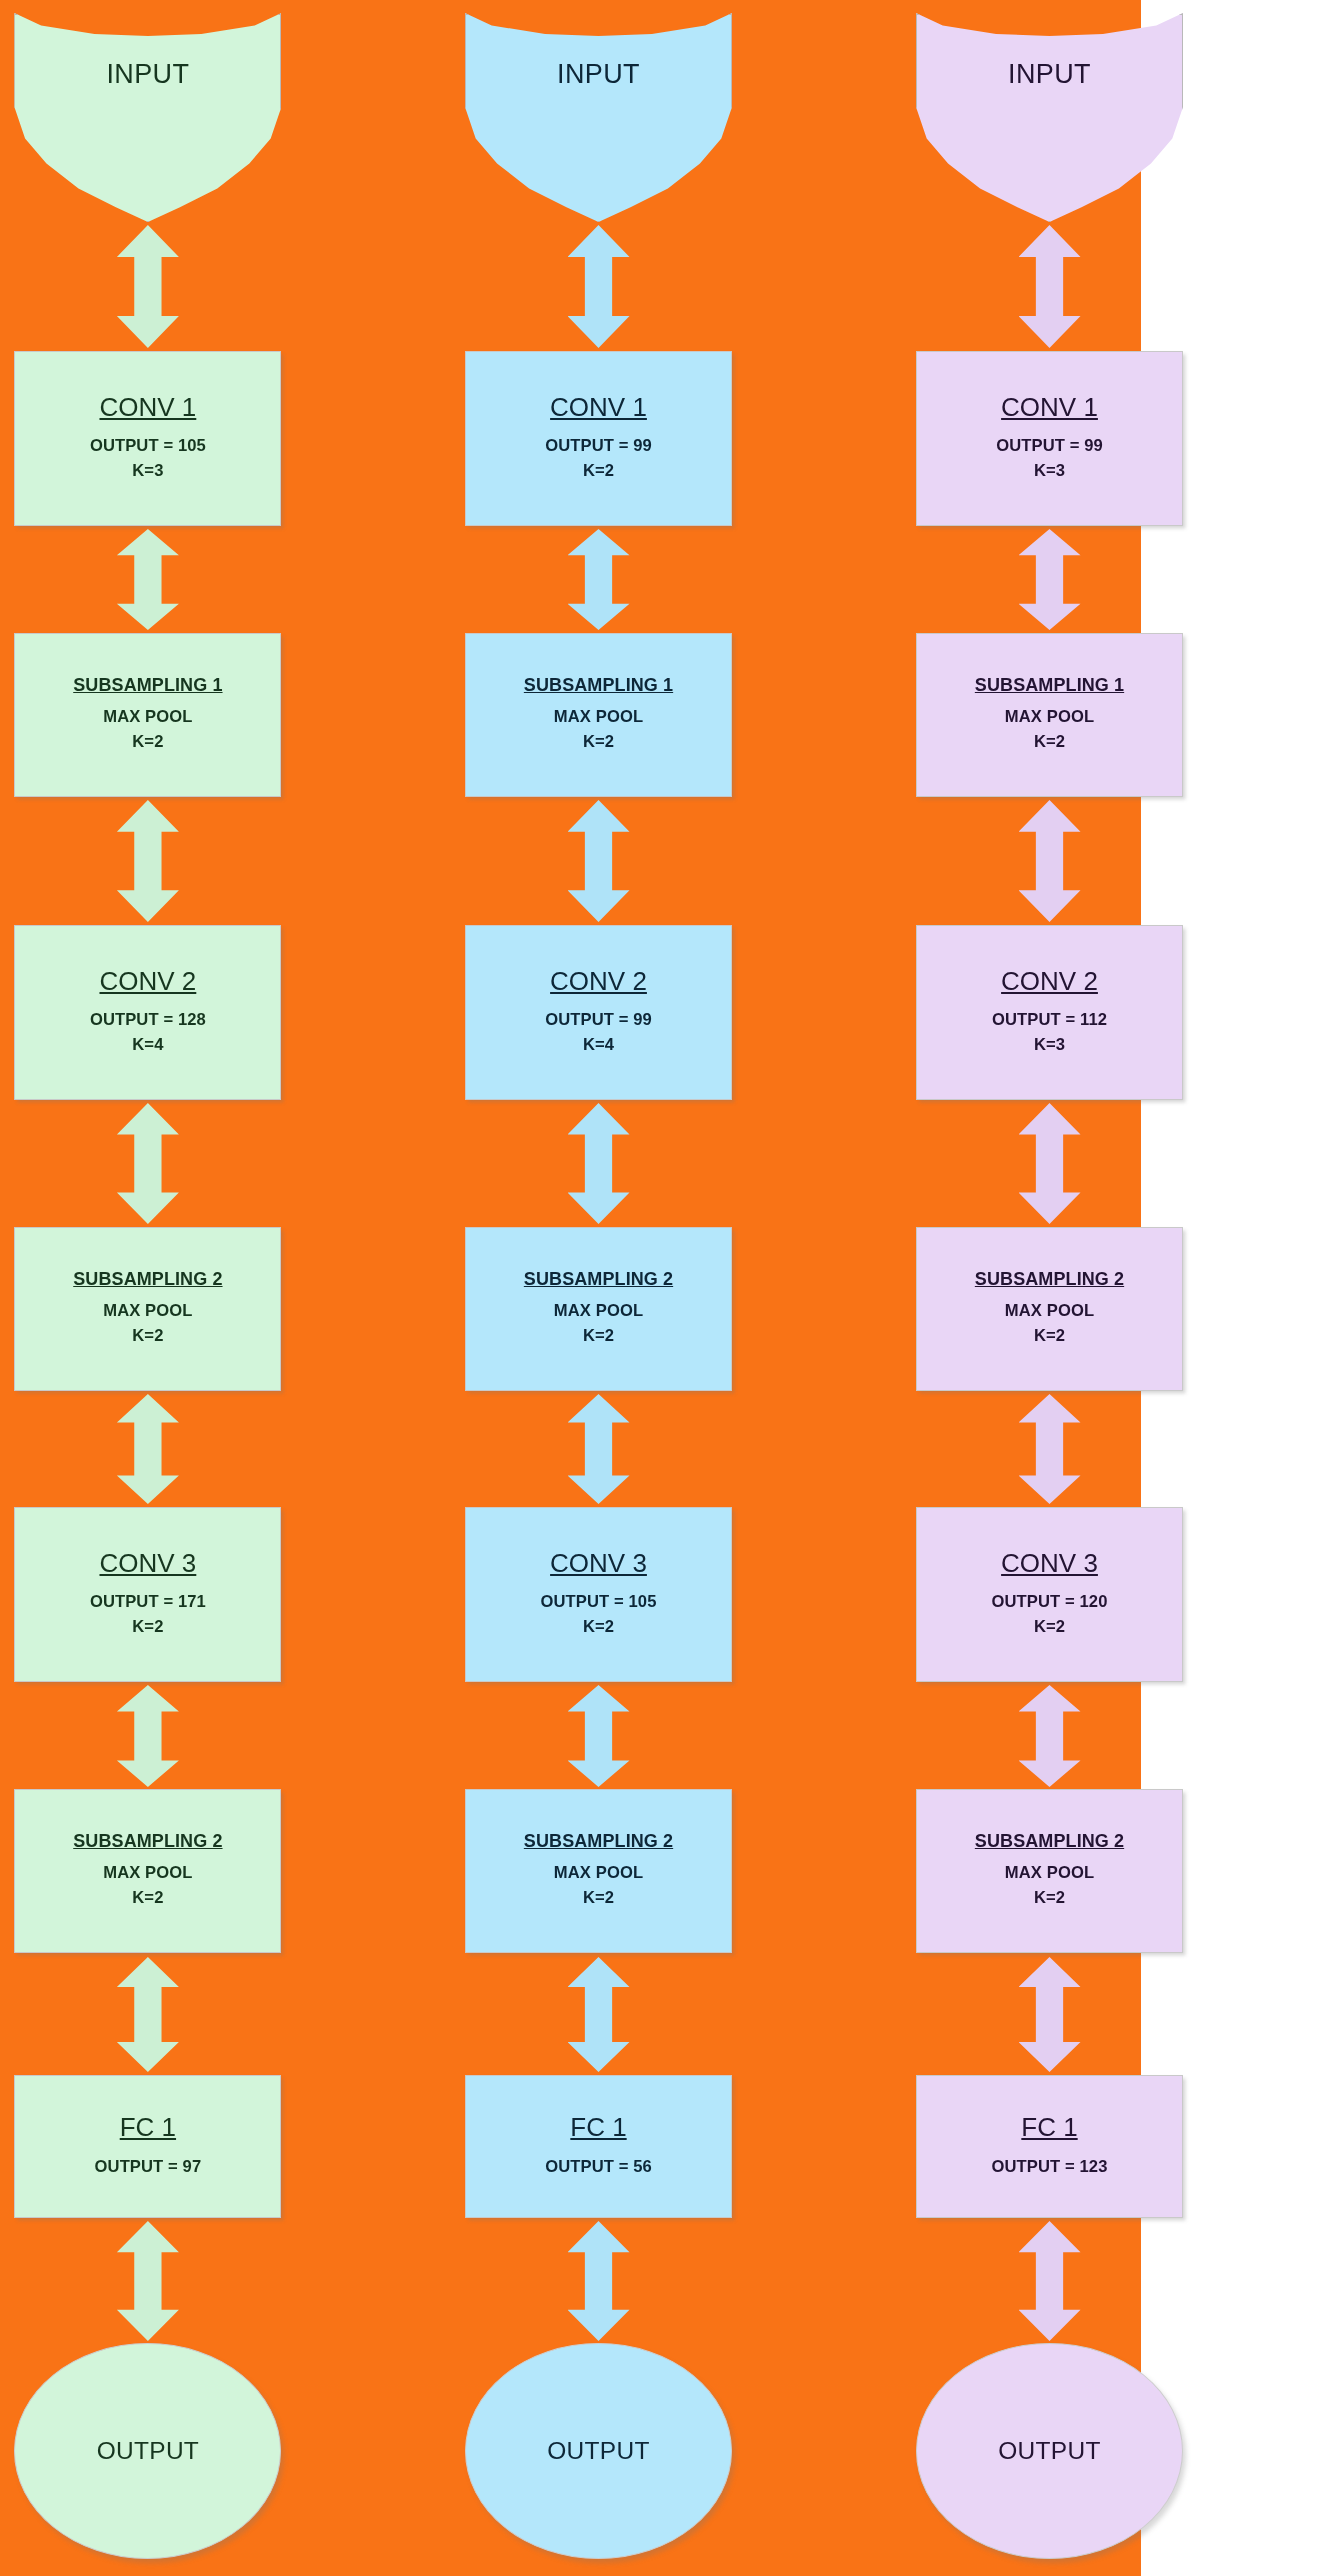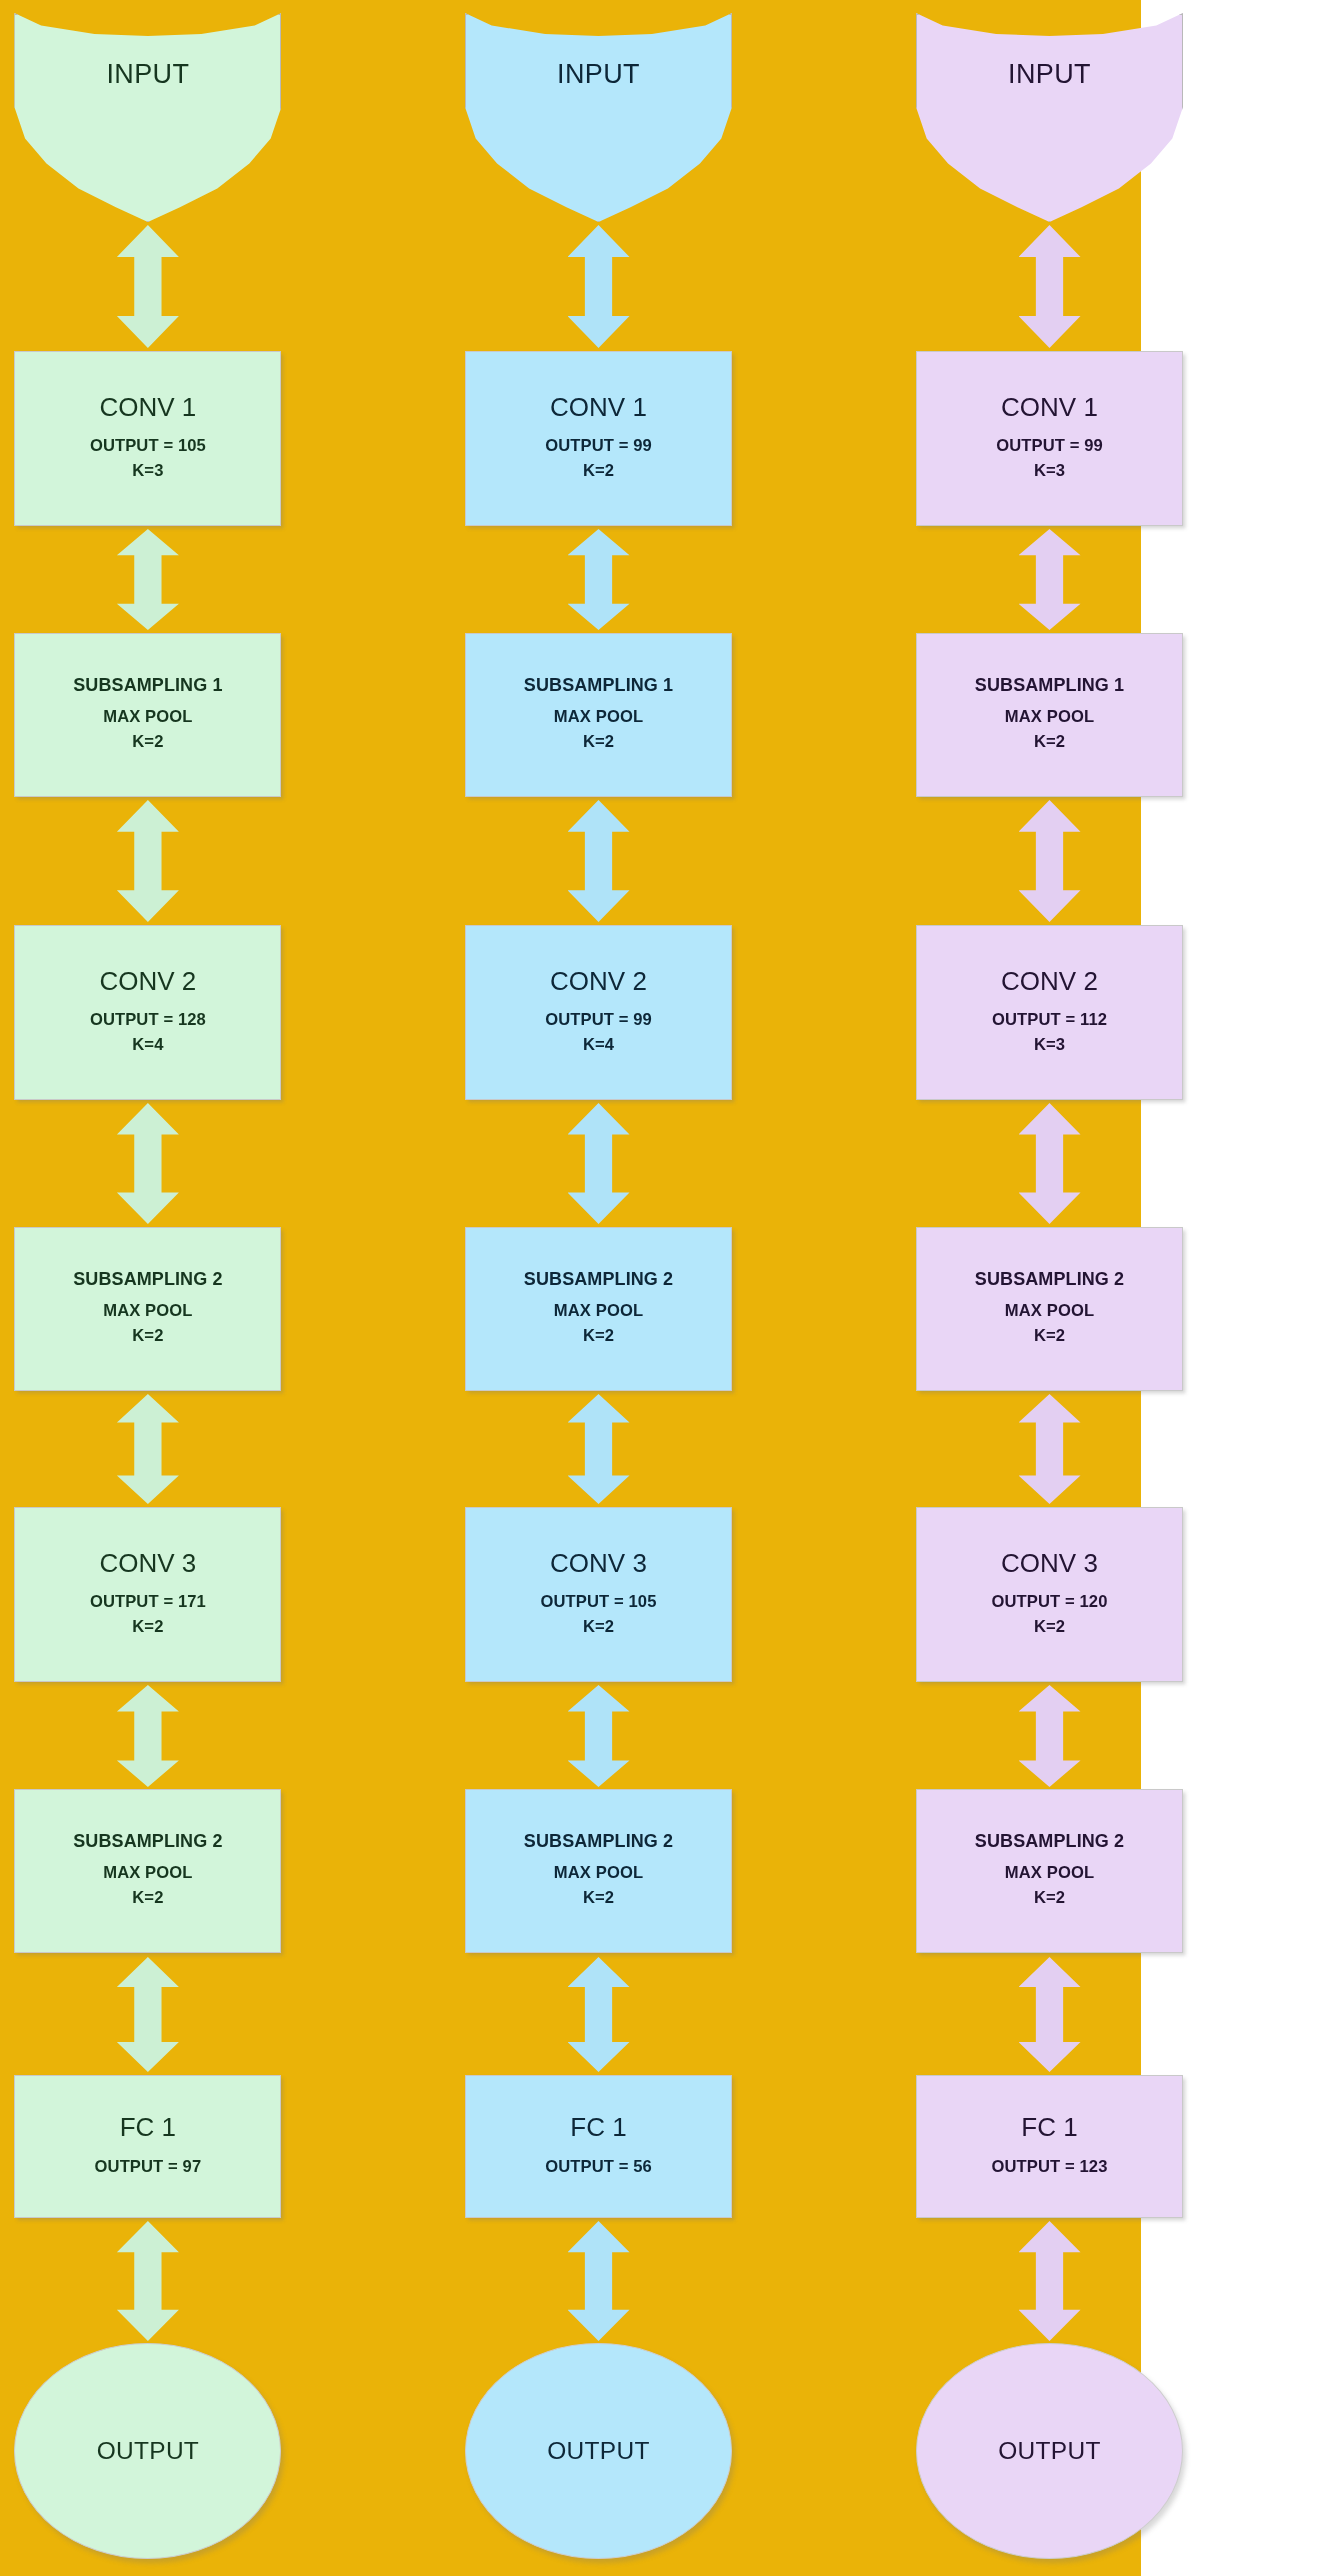--- a/index.html
+++ b/index.html
@@ -11,21 +11,21 @@
     font-family: "Liberation Sans", sans-serif;
     width: 1331px;
     height: 2576px;
     overflow: hidden;
   }
 
   #diagram {
     position: relative;
     width: 1141px;
     height: 2576px;
-    background: #eab308;
+    background: #f97316;
   }
 
   .column {
     position: absolute;
     top: 0;
     width: 267px;
     height: 2576px;
   }
 
   
@@ -68,20 +68,21 @@
 
   .rect.conv   { height: 175px; }
   .rect.pool   { height: 164px; }
   .rect.fc     { height: 143px; }
 
   .rect .title {
     font-size: 26px;
     font-weight: 400;
     line-height: 1.15;
     margin-bottom: 11.5px;
+    text-decoration: underline;
   }
   .rect .title.small {
     font-size: 18px;
     font-weight: 700;
     letter-spacing: 0.1px;
     margin-bottom: 10px;
   }
   .rect .line {
     font-size: 16.6px;
     font-weight: 700;

